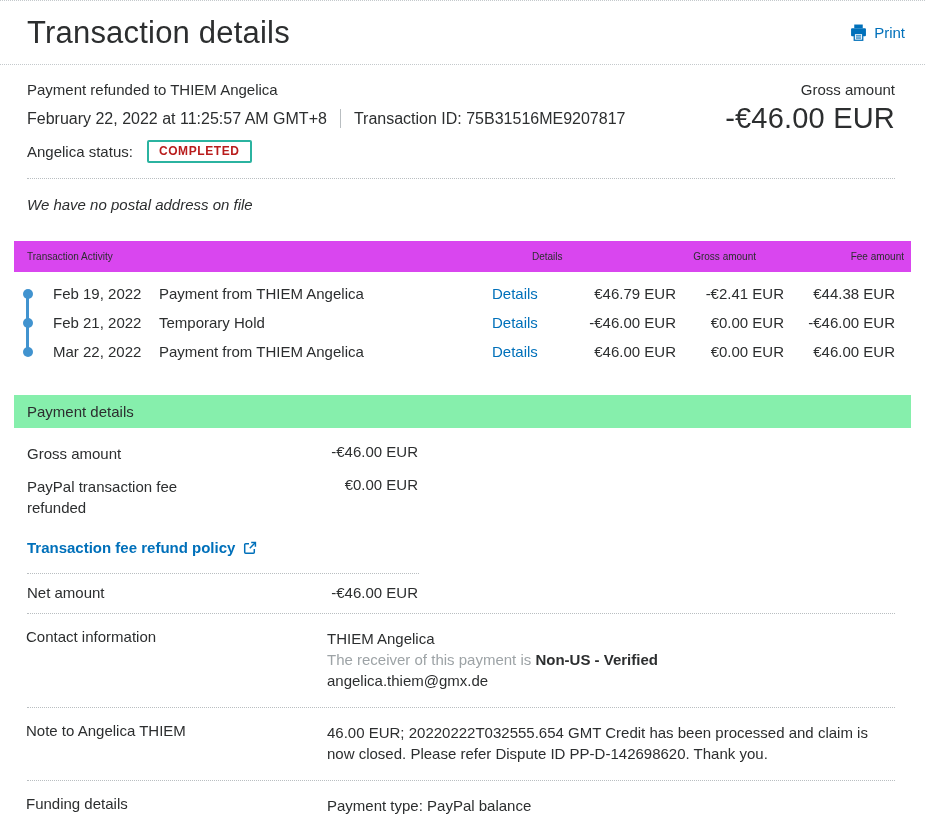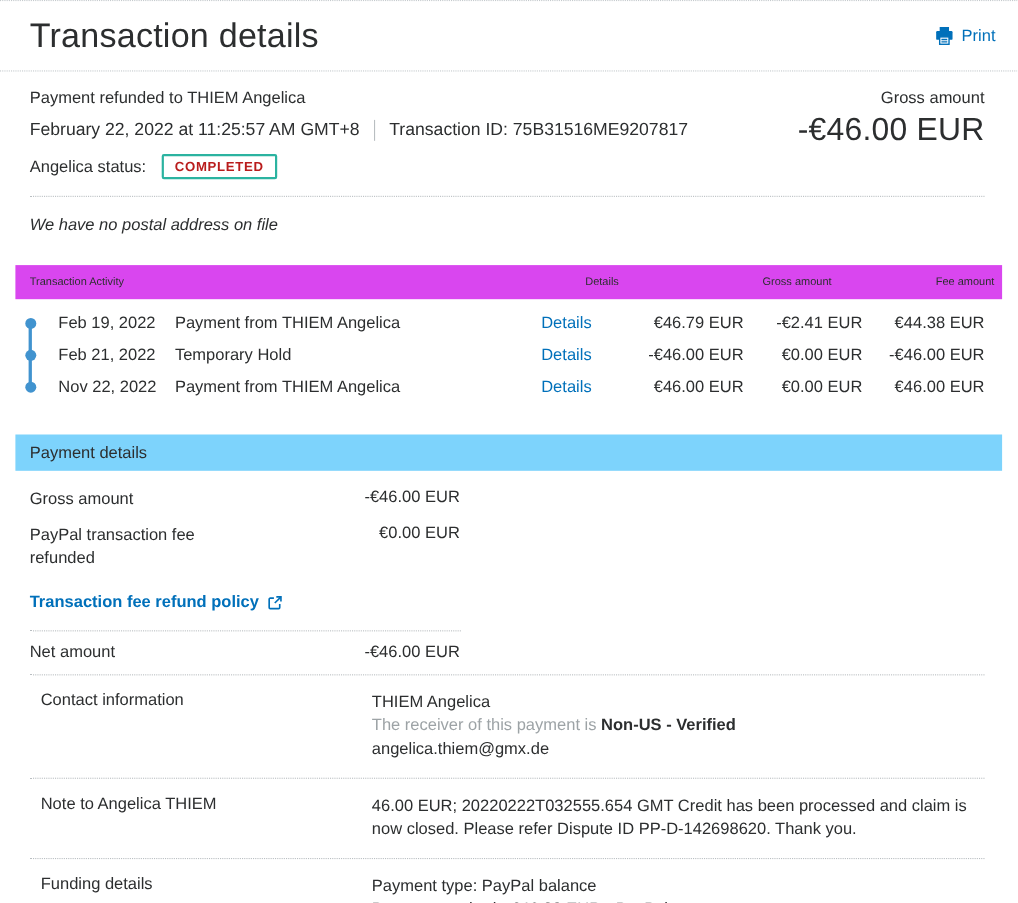--- a/index.html
+++ b/index.html
@@ -84,42 +84,42 @@
   }
   .col-activity { display:flex; align-items:center; }
   .dot-wrap { width:28px; display:flex; justify-content:center; z-index:1; }
   .timeline-dot { width:10px; height:10px; border-radius:50%; background:#4193cf; }
   .row-date { width:117px; padding-left:11px; }
   .details-link { color:#0070ba; cursor:pointer; }
 
   
   .section-bar {
     margin:29px 14px 0 14px;
-    background:#7dd3fc;
+    background:#86efac;
     height:33px;
     display:flex; align-items:center;
     padding-left:13px;
     font-size:15px;
   }
 
   
   .pd-rows { padding:15px 0 0 27px; }
   .pd-row { display:grid; grid-template-columns:200px 191px; font-size:15px; margin-bottom:12px; }
   .pd-row .pd-value { text-align:right; }
   .pd-label { line-height:21px; }
   .policy-row {
     padding:9px 0 0 27px; display:flex; align-items:center; gap:8px;
     color:#0070ba; font-size:15px; font-weight:700; cursor:pointer;
   }
   .short-divider { border-top:1px dotted #b9bec1; margin-left:27px; width:392px; margin-top:17px; }
   .net-row { display:grid; grid-template-columns:200px 191px; font-size:15px; padding-left:27px; margin:10px 0 12px 0; }
   .net-row .pd-value { text-align:right; }
 
   
-  .info-row { display:grid; grid-template-columns:301px auto; padding:14px 30px 16px 37px; font-size:15px; }
+  .info-row { display:grid; grid-template-columns:301px auto; padding:14px 30px 16px 26px; font-size:15px; }
   .info-value { line-height:21px; }
   .muted { color:#9da3a6; }
   .bold { font-weight:700; }
   .info-note { max-width:570px; }
 
   .icon { display:inline-flex; align-items:center; }
 </style>
 </head>
 <body>
 
@@ -200,21 +200,21 @@
         <div class="cell-r">-€46.00 EUR</div>
         <div class="cell-r">€0.00 EUR</div>
         <div class="cell-r last">-€46.00 EUR</div>
       </div>
 
       <div class="table-row">
         <div class="col-activity">
           <span class="dot-wrap">
               <span class="timeline-dot"></span>
             </span>
-          <span class="row-date">Nov 22, 2022</span>
+          <span class="row-date">Mar 22, 2022</span>
           <span>Payment from THIEM Angelica</span>
         </div>
         <div><span class="details-link">Details</span></div>
         <div class="cell-r">€46.00 EUR</div>
         <div class="cell-r">€0.00 EUR</div>
         <div class="cell-r last">€46.00 EUR</div>
       </div>
     </div>
   </div>
 

